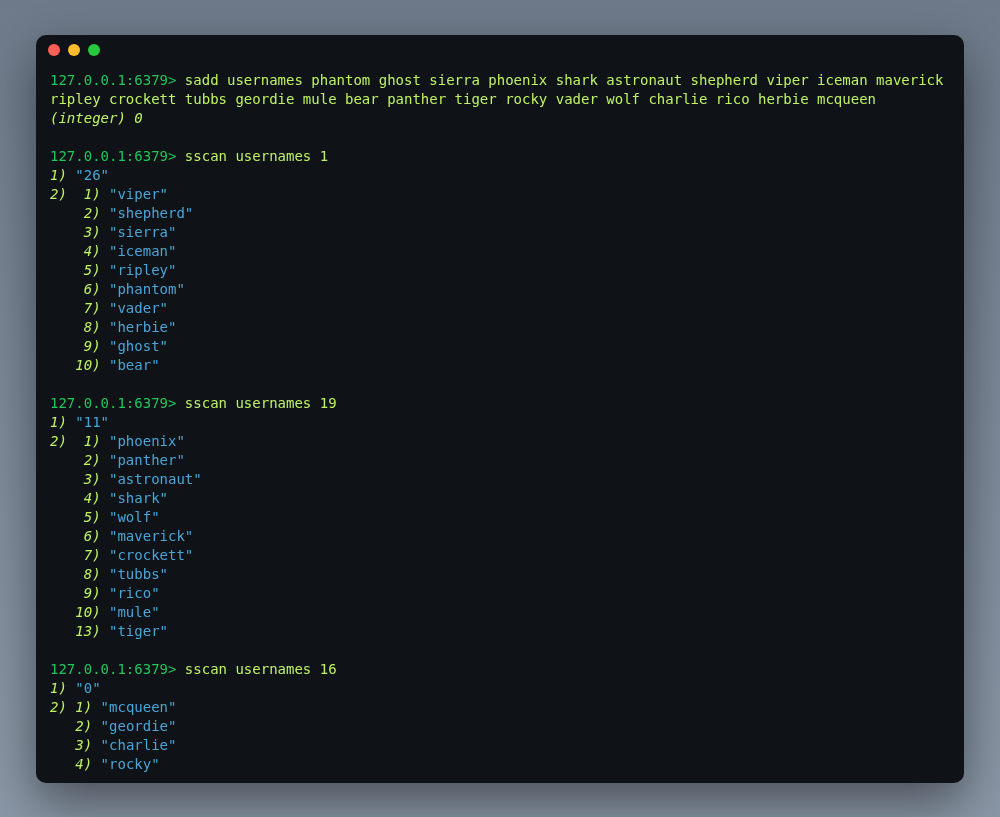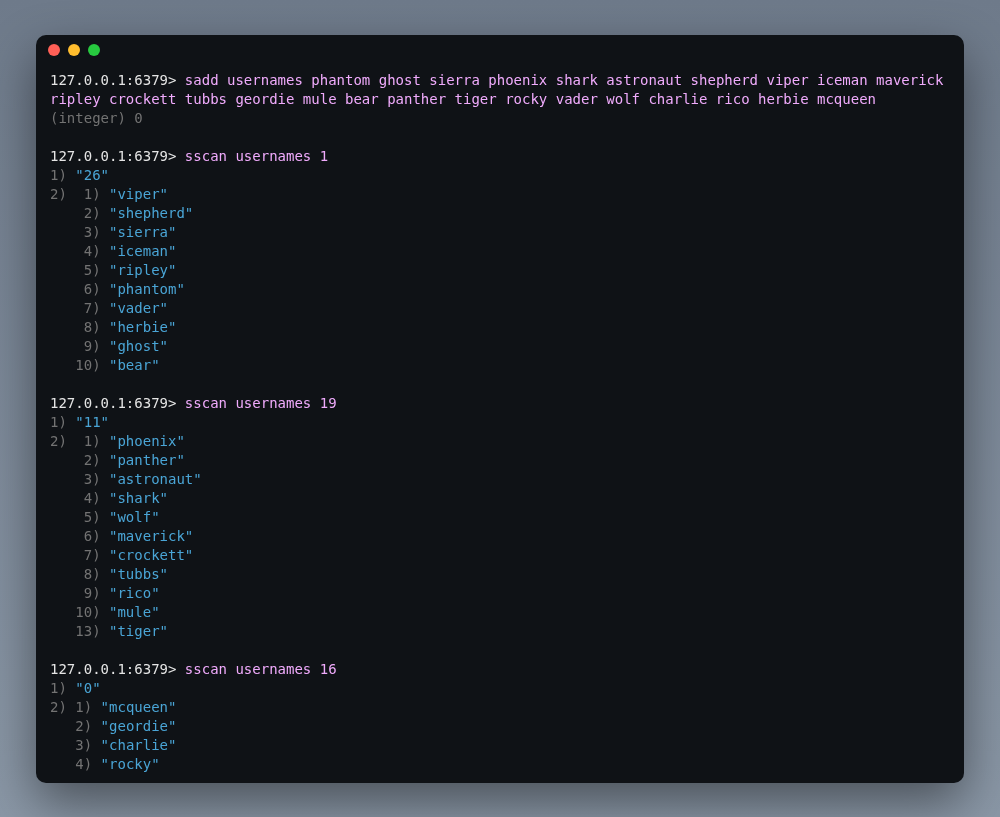--- a/index.html
+++ b/index.html
@@ -40,23 +40,23 @@
   .dot.green  { background: #27c93f; }
   .term {
     flex: 1;
     color: #cdd4dc;
     font-size: 14px;
     line-height: 19px;
     padding: 6px 14px 14px 14px;
     white-space: pre;
     overflow: hidden;
   }
-  .prompt { color: #e5e5e5; }
-  .cmd    { color: #f0abfc; }
-  .num    { color: #737373; }
+  .prompt { color: #22c55e; }
+  .cmd    { color: #bef264; }
+  .num    { color: #bef264; font-style: italic; }
   .str    { color: #4aa5d6; }
 </style>
 </head>
 <body>
 
 <div class="window">
   <div class="titlebar">
     <div class="dot red"></div>
     <div class="dot yellow"></div>
     <div class="dot green"></div>

